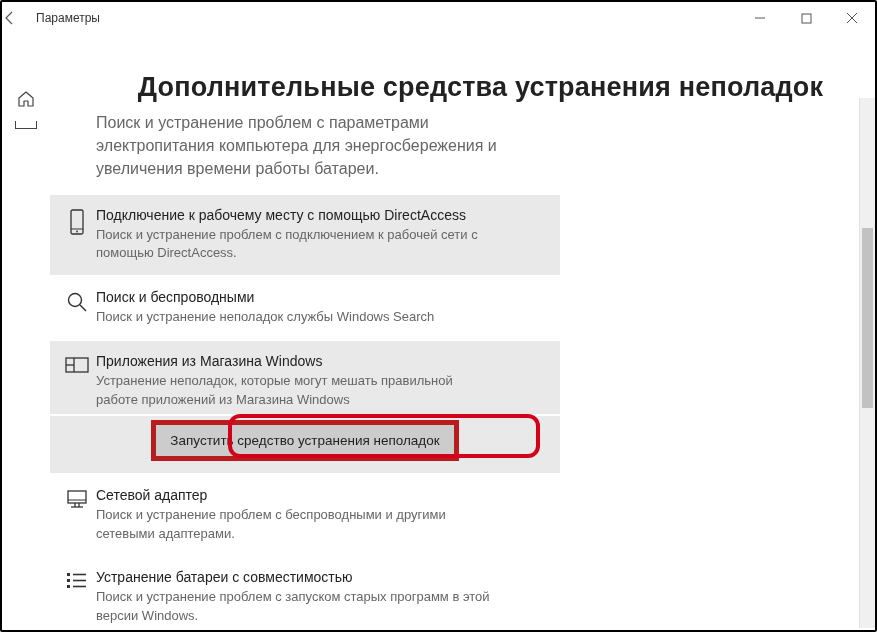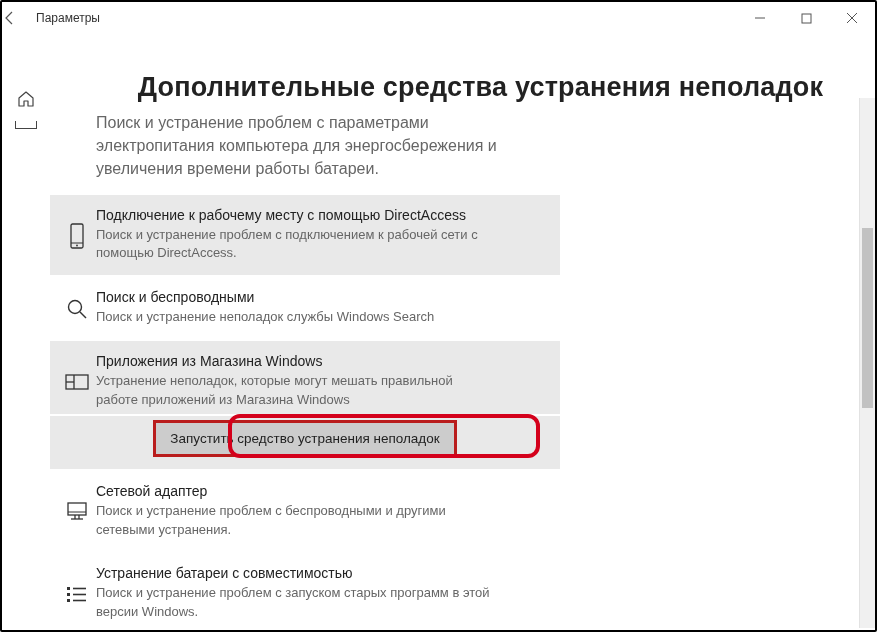--- a/index.html
+++ b/index.html
@@ -84,21 +84,20 @@
     line-height: 1.45;
     margin: 0 0 14px 46px;
     max-width: 430px;
   }
   .list { width: 510px; }
   .item {
     display: flex;
     padding: 12px 12px 12px 8px;
     margin-bottom: 2px;
     position: relative;
-    align-items: center;
   }
   .item.sel { background: #e9e9e9; }
   .item .icon {
     width: 38px;
     flex: 0 0 38px;
     display: flex;
     justify-content: center;
     align-items: flex-start;
     padding-top: 2px;
     color: #333;
@@ -116,21 +115,21 @@
     line-height: 1.45;
     max-width: 400px;
   }
   .run-btn-row {
     display: flex;
     justify-content: center;
     padding: 4px 0 12px 0;
   }
   .run-btn {
     background: #ccc;
-    border: 3px solid #b91c1c;
+    border: 5px solid #b91c1c;
     color: #222;
     font-size: 13.5px;
     padding: 8px 14px;
     cursor: pointer;
     position: relative;
   }
   .highlight-ring {
     position: absolute;
     border: 4px solid #d4001b;
     border-radius: 12px;
@@ -249,21 +248,21 @@
           <svg width="24" height="22" viewBox="0 0 24 22">
               <rect x="3" y="2" width="18" height="12" stroke="#333" stroke-width="1.3" fill="none"></rect>
               <line x1="3" y1="11" x2="21" y2="11" stroke="#333" stroke-width="1"></line>
               <line x1="10" y1="14" x2="10" y2="18" stroke="#333" stroke-width="1.3"></line>
               <line x1="14" y1="14" x2="14" y2="18" stroke="#333" stroke-width="1.3"></line>
               <line x1="6" y1="18" x2="18" y2="18" stroke="#333" stroke-width="1.3"></line>
             </svg>
         </div>
         <div class="txt">
           <div class="itm-title">Сетевой адаптер</div>
-          <div class="itm-desc">Поиск и устранение проблем с беспроводными и другими сетевыми устранения.</div>
+          <div class="itm-desc">Поиск и устранение проблем с беспроводными и другими сетевыми адаптерами.</div>
         </div>
       </div>
 
       <div class="item">
         <div class="icon">
           <svg width="22" height="20" viewBox="0 0 22 20">
             <rect x="1" y="2" width="3" height="3" fill="#333"></rect>
             <rect x="1" y="8" width="3" height="3" fill="#333"></rect>
             <rect x="1" y="14" width="3" height="3" fill="#333"></rect>
             <line x1="7" y1="3.5" x2="20" y2="3.5" stroke="#333" stroke-width="1.6"></line>

